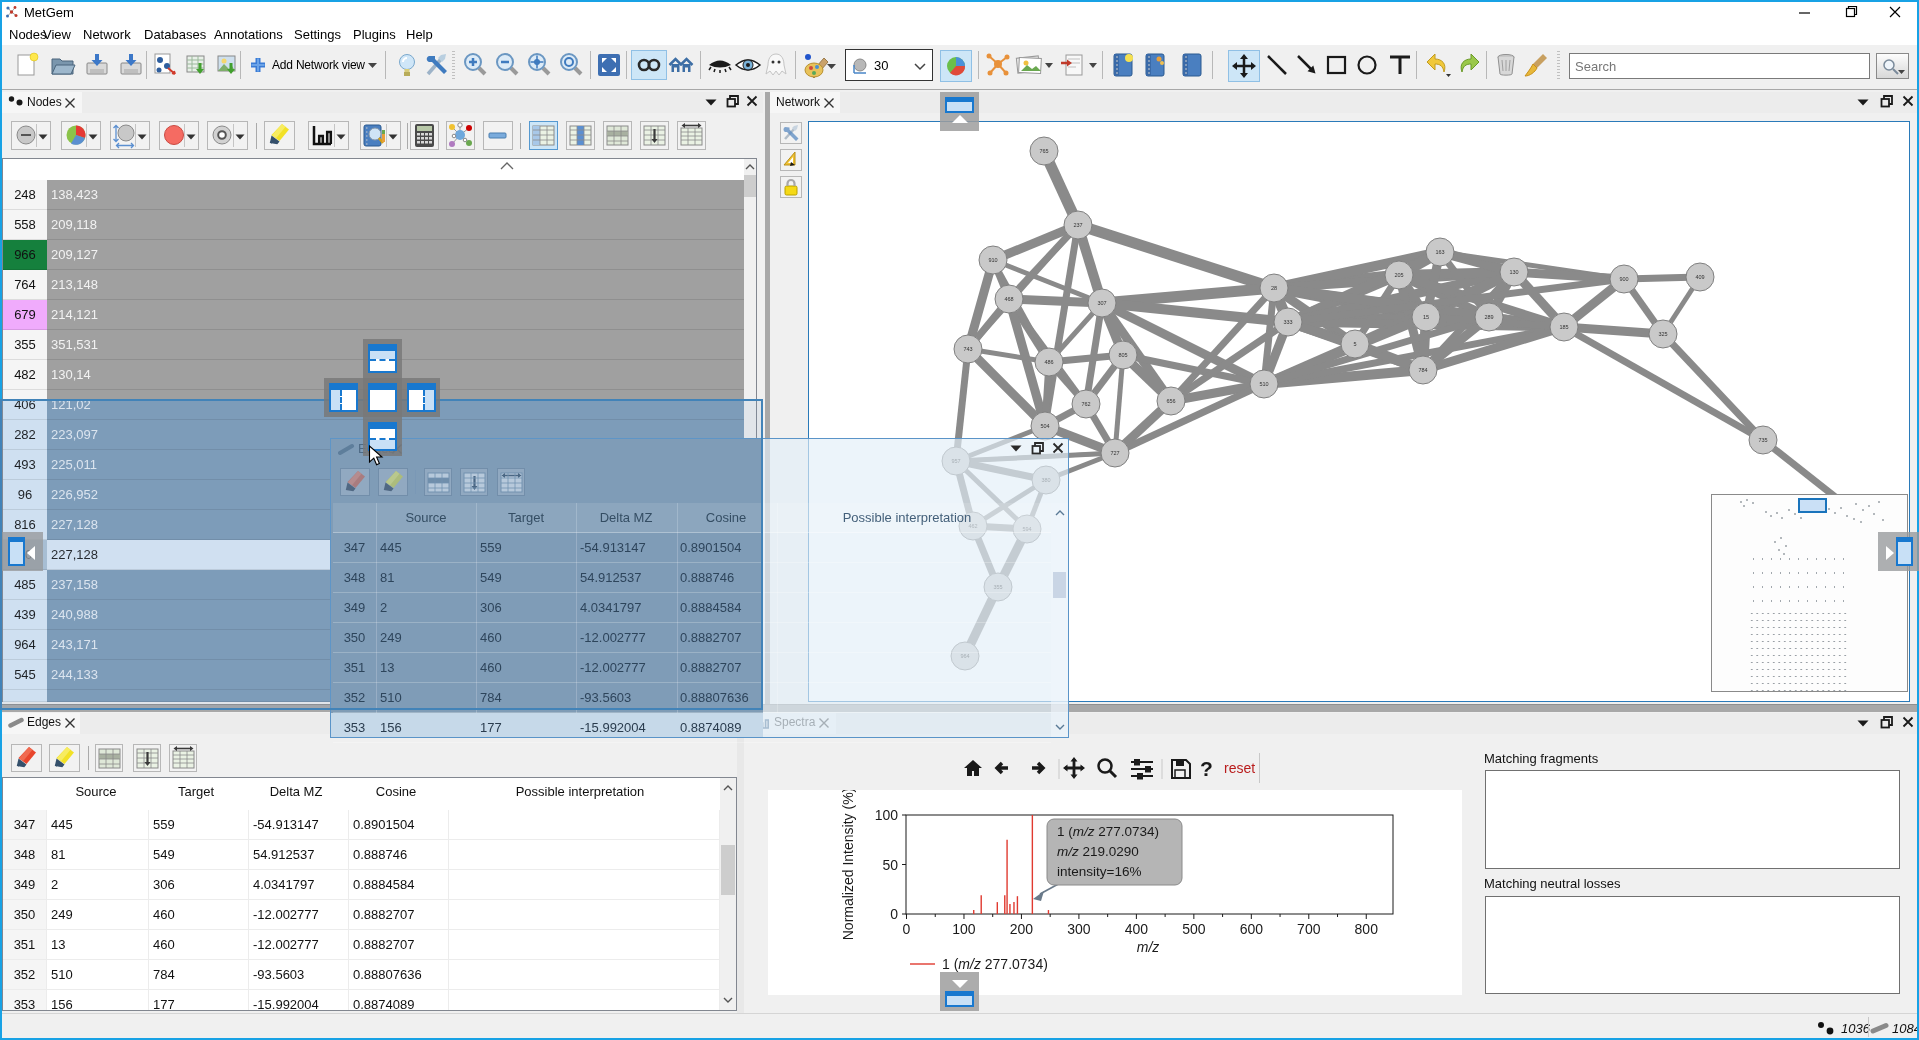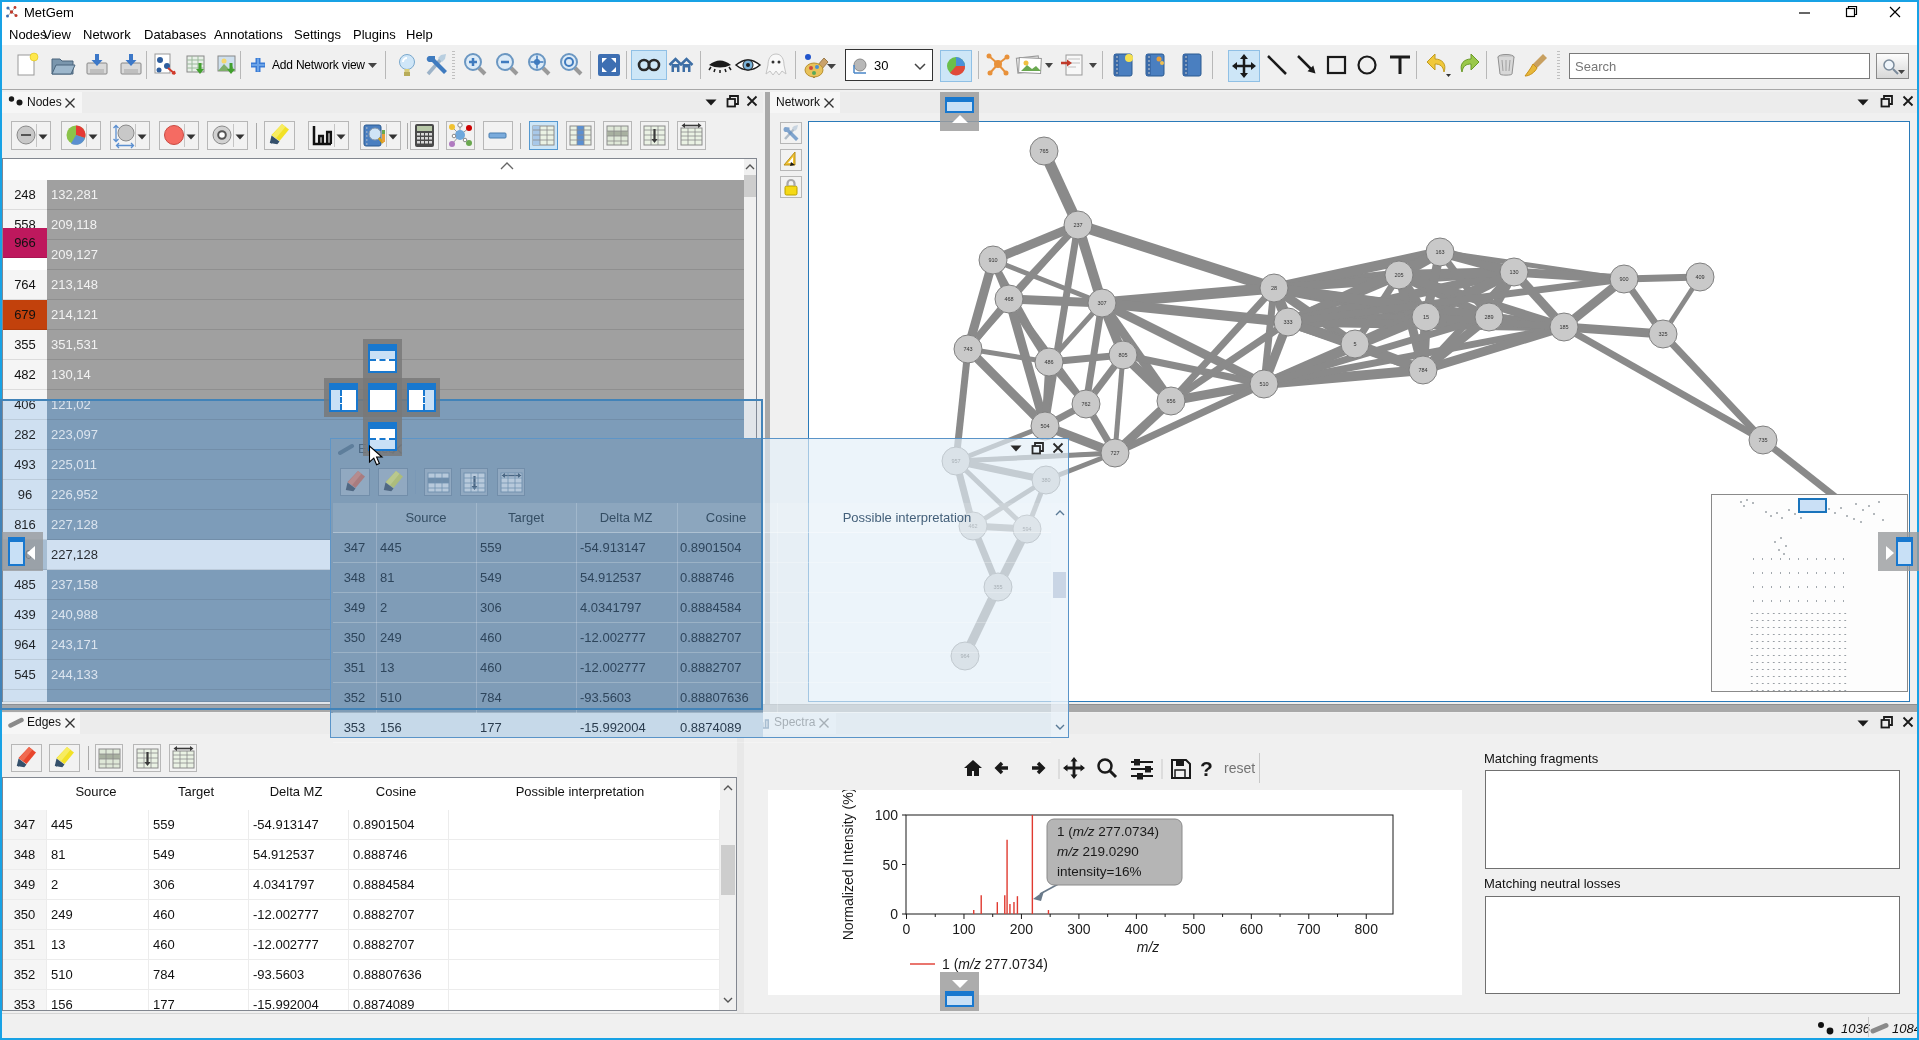--- a/index.html
+++ b/index.html
@@ -418,28 +418,28 @@
       <rect x="3" y="6" width="21" height="17" fill="#eaf2e4" stroke="#8a8a8a"></rect>
       <path d="M3 10 h21 M3 14 h21 M3 18 h21 M10 6 v17 M17 6 v17" stroke="#8a8a8a" stroke-width="0.8"></path>
       <path d="M6 3.5 h15" stroke="#3a3a3a" stroke-width="1.6"></path>
       <path d="M7 1 l-3.5 2.5 3.5 2.5z M20 1 l3.5 2.5 -3.5 2.5z" fill="#3a3a3a"></path>
     </svg></div>
 <div class="abs" style="left:2px;top:158px;width:755px;height:544px;background:#fff;border:1px solid #828790"></div>
 <svg class="abs" style="left:500px;top:161px" width="14" height="9">
     <path d="M1 8 l6 -6 6 6" fill="none" stroke="#666" stroke-width="1.3"></path>
   </svg>
 <div class="nrh" style="top:180px;background:#f5f5f5;height:30px">248</div>
-<div class="nrd" style="top:180px;background:#a0a0a0;color:#f2f2f2;height:30px">132,281</div>
+<div class="nrd" style="top:180px;background:#a0a0a0;color:#f2f2f2;height:30px">138,423</div>
 <div class="nrh" style="top:210px;background:#f5f5f5;height:30px">558</div>
 <div class="nrd" style="top:210px;background:#a0a0a0;color:#f2f2f2;height:30px">209,118</div>
-<div class="nrh" style="top:228px;background:#be185d;height:30px">966</div>
+<div class="nrh" style="top:240px;background:#15803d;height:30px">966</div>
 <div class="nrd" style="top:240px;background:#a0a0a0;color:#f2f2f2;height:30px">209,127</div>
 <div class="nrh" style="top:270px;background:#f5f5f5;height:30px">764</div>
 <div class="nrd" style="top:270px;background:#a0a0a0;color:#f2f2f2;height:30px">213,148</div>
-<div class="nrh" style="top:300px;background:#c2410c;height:30px">679</div>
+<div class="nrh" style="top:300px;background:#f0abfc;height:30px">679</div>
 <div class="nrd" style="top:300px;background:#a0a0a0;color:#f2f2f2;height:30px">214,121</div>
 <div class="nrh" style="top:330px;background:#f5f5f5;height:30px">355</div>
 <div class="nrd" style="top:330px;background:#a0a0a0;color:#f2f2f2;height:30px">351,531</div>
 <div class="nrh" style="top:360px;background:#f5f5f5;height:30px">482</div>
 <div class="nrd" style="top:360px;background:#a0a0a0;color:#f2f2f2;height:30px">130,14</div>
 <div class="nrh" style="top:390px;background:#dbeaf7;height:30px">406</div>
 <div class="nrd" style="top:390px;background:#7e9cb8;color:#e9eff5;height:30px">121,02</div>
 <div class="nrh" style="top:420px;background:#dbeaf7;height:30px">282</div>
 <div class="nrd" style="top:420px;background:#7e9cb8;color:#e9eff5;height:30px">223,097</div>
 <div class="nrh" style="top:450px;background:#dbeaf7;height:30px">493</div>
@@ -870,21 +870,21 @@
       <rect x="173" y="3" width="4" height="4.5" fill="#1a1a1a"></rect>
       <rect x="184" y="10" width="4" height="4.5" fill="#1a1a1a"></rect>
       <rect x="176" y="17" width="4" height="4.5" fill="#1a1a1a"></rect>
     </g>
     <line x1="200" y1="2" x2="200" y2="22" stroke="#c8c8c8"></line>
     <path d="M210 3 h14 l4 4 v14 h-18z" fill="none" stroke="#1a1a1a" stroke-width="2"></path>
     <rect x="214" y="3" width="8" height="6" fill="#1a1a1a"></rect>
     <rect x="213" y="13" width="10" height="8" fill="none" stroke="#1a1a1a" stroke-width="1.5"></rect>
     <text x="238" y="19" font-size="21" font-weight="bold" fill="#1a1a1a">?</text>
   </svg>
-<div class="abs" style="left:1224px;top:760px;font-size:14px;color:#737373">reset</div>
+<div class="abs" style="left:1224px;top:760px;font-size:14px;color:#b91c1c">reset</div>
 <div class="abs" style="left:1259px;top:753px;width:1px;height:30px;background:#c8c8c8"></div>
 <div class="abs" style="left:768px;top:790px;width:694px;height:205px;background:#fff"></div>
 <svg class="abs" style="left:768px;top:790px" width="694" height="205">
     <rect x="138" y="25" width="487" height="99" fill="#fff" stroke="#1a1a1a"></rect>
     <line x1="134" y1="25" x2="138" y2="25" stroke="#1a1a1a"></line>
     <text x="130" y="30" font-size="14" text-anchor="end" fill="#1a1a1a">100</text>
     <line x1="134" y1="74.5" x2="138" y2="74.5" stroke="#1a1a1a"></line>
     <text x="130" y="79.5" font-size="14" text-anchor="end" fill="#1a1a1a">50</text>
     <line x1="134" y1="124" x2="138" y2="124" stroke="#1a1a1a"></line>
     <text x="130" y="129" font-size="14" text-anchor="end" fill="#1a1a1a">0</text>

